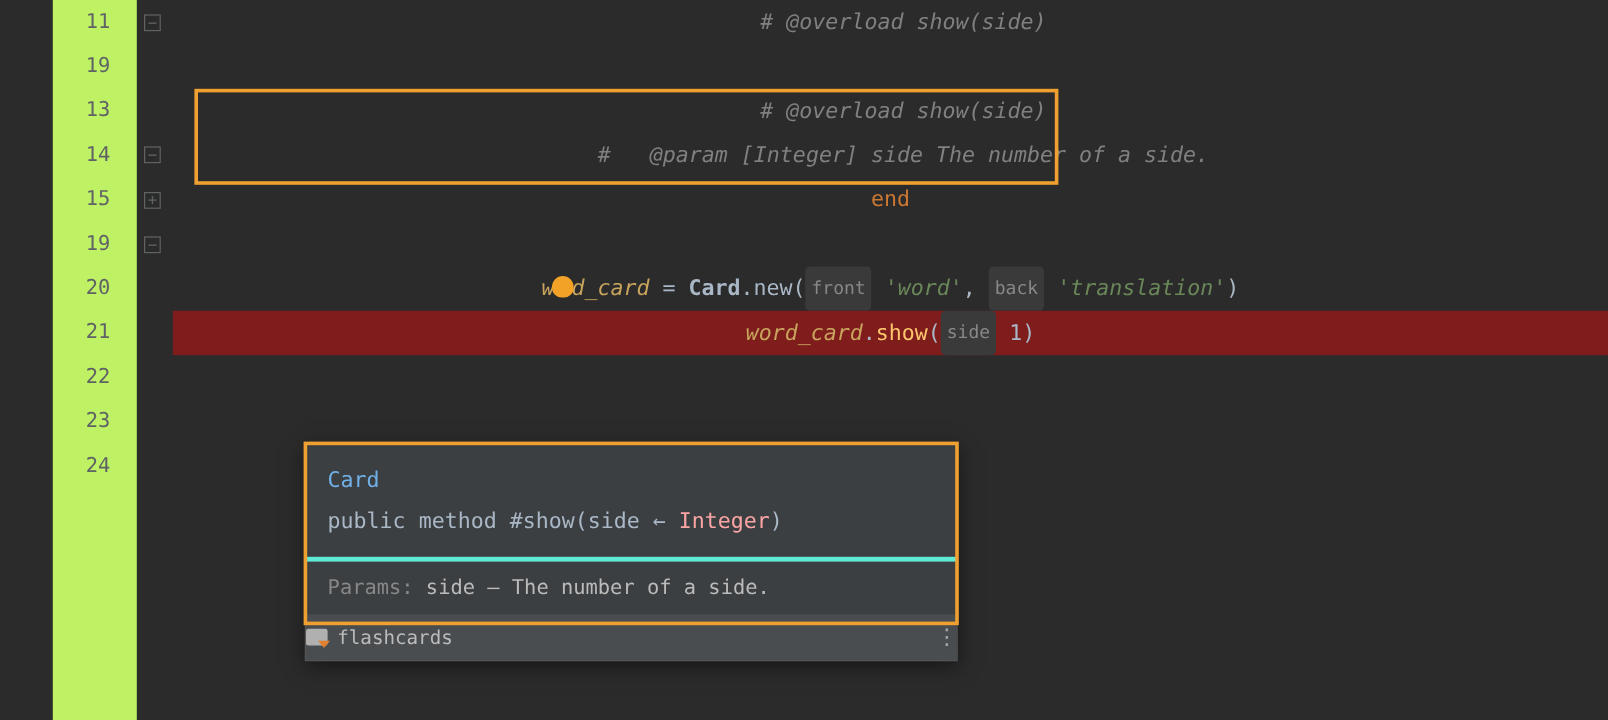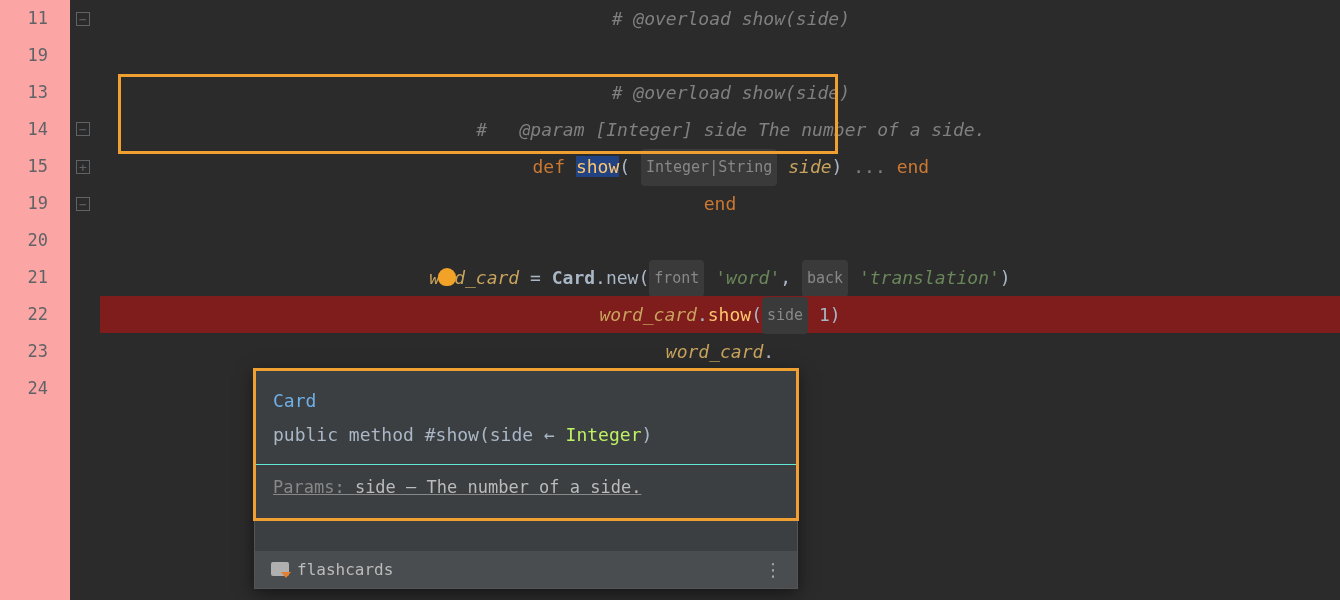--- a/index.html
+++ b/index.html
@@ -11,26 +11,27 @@
       overflow: hidden;
       width: 1340px;
       height: 600px;
     }
     .editor {
       display: flex;
       height: 100%;
     }
     .gutter {
       width: 70px;
-      background: #fca5a5;
+      background: #bef264;
       padding-top: 0;
       text-align: right;
       color: #606366;
       user-select: none;
       flex-shrink: 0;
+      margin-left: 44px;
     }
     .gutter-line {
       height: 37px;
       line-height: 37px;
       padding-right: 22px;
       font-size: 17px;
     }
     .fold-column {
       width: 30px;
       flex-shrink: 0;
@@ -101,38 +102,36 @@
       box-shadow: 0 4px 16px rgba(0,0,0,0.5);
       z-index: 10;
       font-family: 'Menlo', 'Monaco', 'Consolas', monospace;
     }
     .popup-body {
       padding: 14px 18px 12px 18px;
       font-size: 18px;
       line-height: 1.9;
     }
     .popup-class { color: #6fb0e8; }
-    .popup-type { color: #bef264; }
+    .popup-type { color: #fca5a5; }
     .popup-sep {
-      border-top: 1px solid #5eead4;
+      border-top: 4px solid #5eead4;
       padding: 12px 18px;
       color: #888;
       font-size: 17px;
-      text-decoration: underline;
     }
     .popup-sep .val { color: #bbb; }
     .popup-footer {
       background: #4a4d4f;
-      padding: 8px 16px;
+      padding: 8px 0;
       display: flex;
       align-items: center;
       justify-content: space-between;
       color: #bbb;
       font-size: 16px;
-      margin-top: 42px;
     }
     .folder-icon {
       display: inline-flex;
       width: 18px;
       height: 14px;
       background: #b0b0b0;
       border-radius: 2px;
       margin-right: 8px;
       vertical-align: -1px;
       position: relative;
@@ -177,26 +176,24 @@
     <div class="fold-marker minus" style="top:122px"></div>
     <div class="fold-marker plus" style="top:160px"></div>
     <div class="fold-marker minus" style="top:197px"></div>
   </div>
 
   <div class="code">
     <div class="code-line"><span class="plain">  </span><span class="comment"># @overload show(side)</span></div>
     <div class="code-line"><span class="plain">  </span></div>
     <div class="code-line"><span class="plain">  </span><span class="comment"># @overload show(side)</span></div>
     <div class="code-line"><span class="plain">  </span><span class="comment">#   @param [Integer] side The number of a side.</span></div>
-    <div class="code-line"><span class="plain">  </span><span class="keyword">def</span><span class="plain"> </span><span class="method-def sel-bg">show</span><span class="plain">( </span><span class="type-hint-box">Integer|String</span><span class="plain"> </span><span class="param-name">side</span><span class="plain">) </span><span class="folded">... </span><span class="keyword">end</span></div>
     <div class="code-line"><span class="keyword">end</span></div>
     <div class="code-line"></div>
     <div class="code-line"><span class="local-var">w</span><span class="bulb-icon"></span><span class="local-var">d_card</span><span class="plain"> = </span><span class="const">Card</span><span class="plain">.new(</span><span class="type-hint-box">front</span><span class="plain"> </span><span class="string">'word'</span><span class="plain">, </span><span class="type-hint-box">back</span><span class="plain"> </span><span class="string">'translation'</span><span class="plain">)</span></div>
     <div class="code-line current"><span class="local-var">word_card</span><span class="plain">.</span><span class="method-def">show</span><span class="plain">(</span><span class="type-hint-box">side</span><span class="plain"> </span><span class="plain">1</span><span class="plain">)</span></div>
-    <div class="code-line"><span class="local-var">word_card</span><span class="plain">.</span></div>
     <div class="code-line"></div>
 
     <div class="highlight-box" style="left:18px;top:74px;width:720px;height:80px"></div>
   </div>
 </div>
 
 <div class="popup">
   <div class="highlight-box" style="left:-2px;top:-2px;width:546px;height:153px"></div>
   <div class="popup-body">
     <div><span class="popup-class">Card</span></div>

